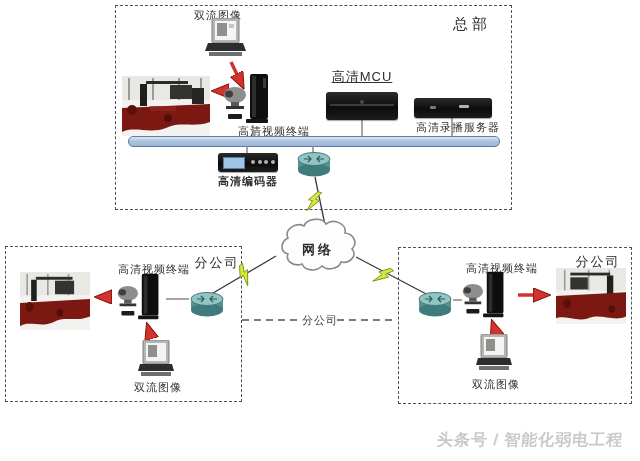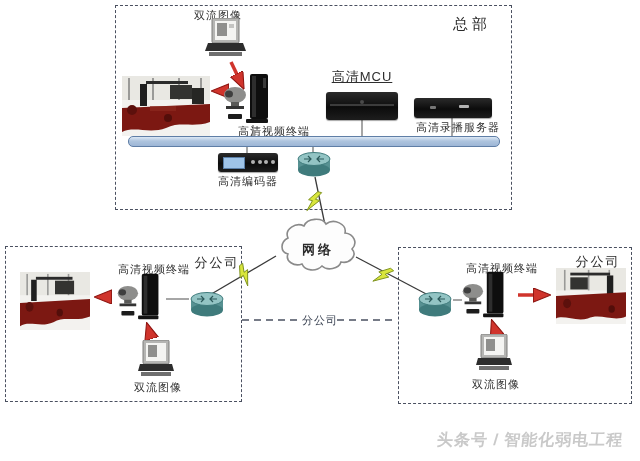--- a/index.html
+++ b/index.html
@@ -151,21 +151,21 @@
 
   <div class="bus" style="left:128px;top:136px;width:370px;height:9px;"></div>
 
   <div class="rack" style="left:218px;top:153px;width:60px;height:19px;">
     <div class="lcd" style="left:8%;top:22%;width:34%;height:52%;"></div>
     <div class="btn-dot" style="left:55%;top:38%;"></div>
     <div class="btn-dot" style="left:66%;top:38%;"></div>
     <div class="btn-dot" style="left:77%;top:38%;"></div>
     <div class="btn-dot" style="left:88%;top:38%;"></div>
   </div>
-  <div class="dev-label" style="left:218px;top:174px;width:60px;">高清编码器</div>
+  <div class="dev-label" style="left:218px;top:174px;width:60px;font-weight:bold;">高清编码器</div>
 
   <div class="abs" style="left:296px;top:151px;width:36px;height:27px;">
     <svg width="36" height="27" viewBox="0 0 36 27">
       <rect x="2" y="8" width="32" height="11" fill="#579192"></rect>
       <ellipse cx="18" cy="19" rx="16" ry="6.5" fill="#3f7b7c"></ellipse>
       <ellipse cx="18" cy="8" rx="16" ry="6.5" fill="#93c4c4" stroke="#3f7b7c"></ellipse>
       <path d="M8,8 h7 M12,5 l3,3 -3,3 M28,8 h-7 M24,5 l-3,3 3,3" stroke="#2c5a5b" stroke-width="1.2" fill="none"></path>
     </svg>
   </div>
 

